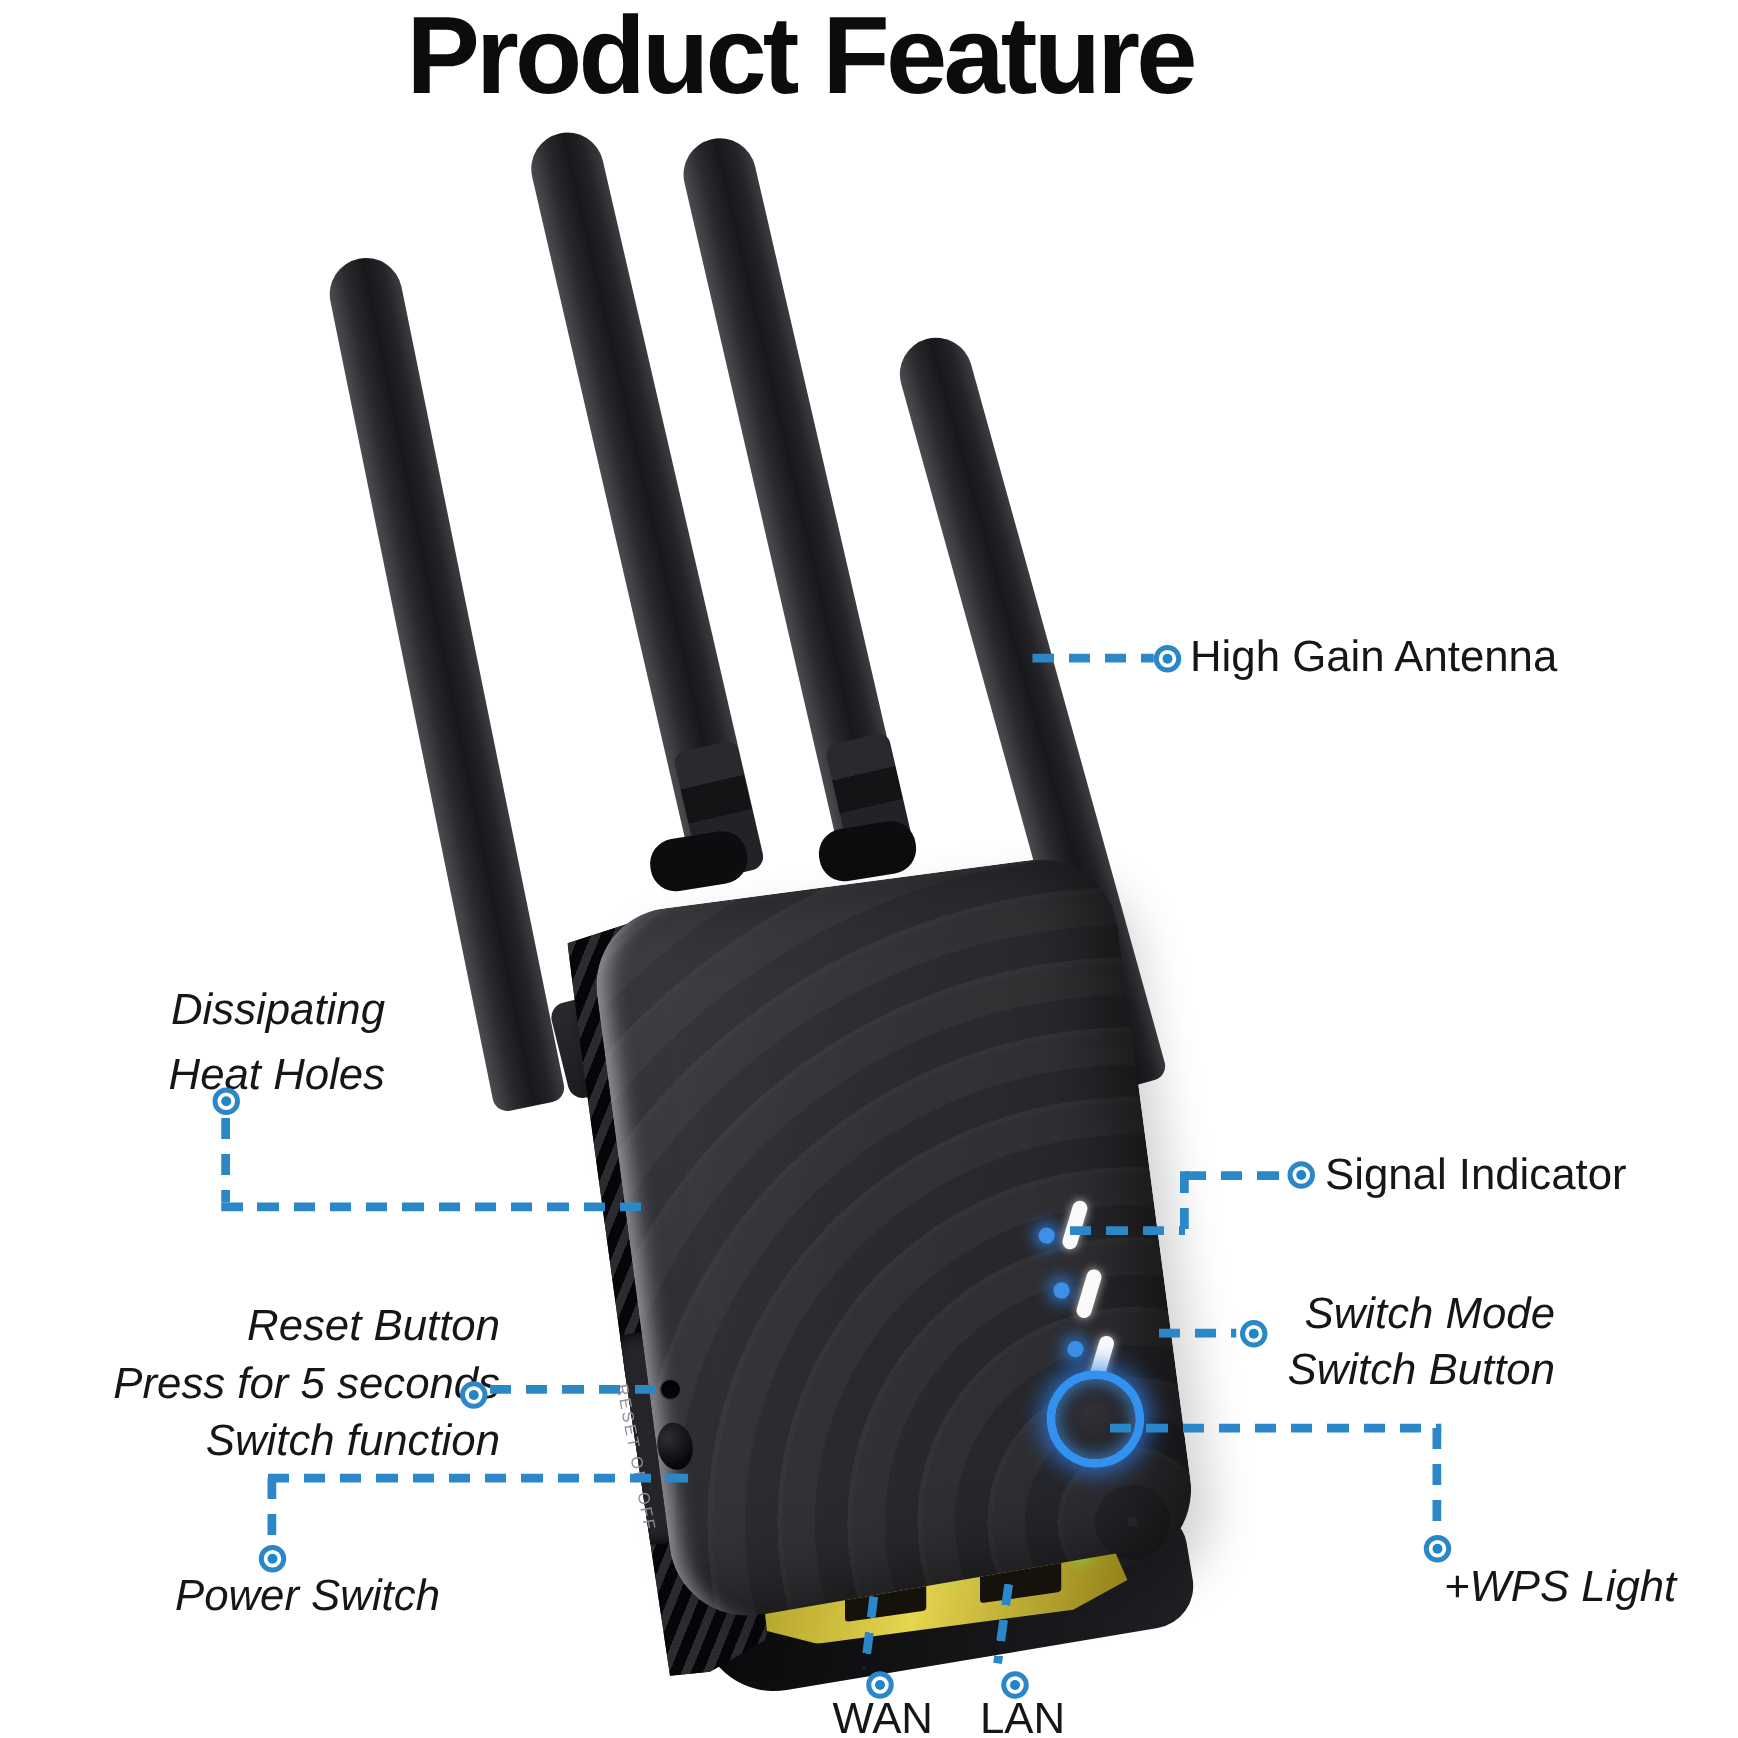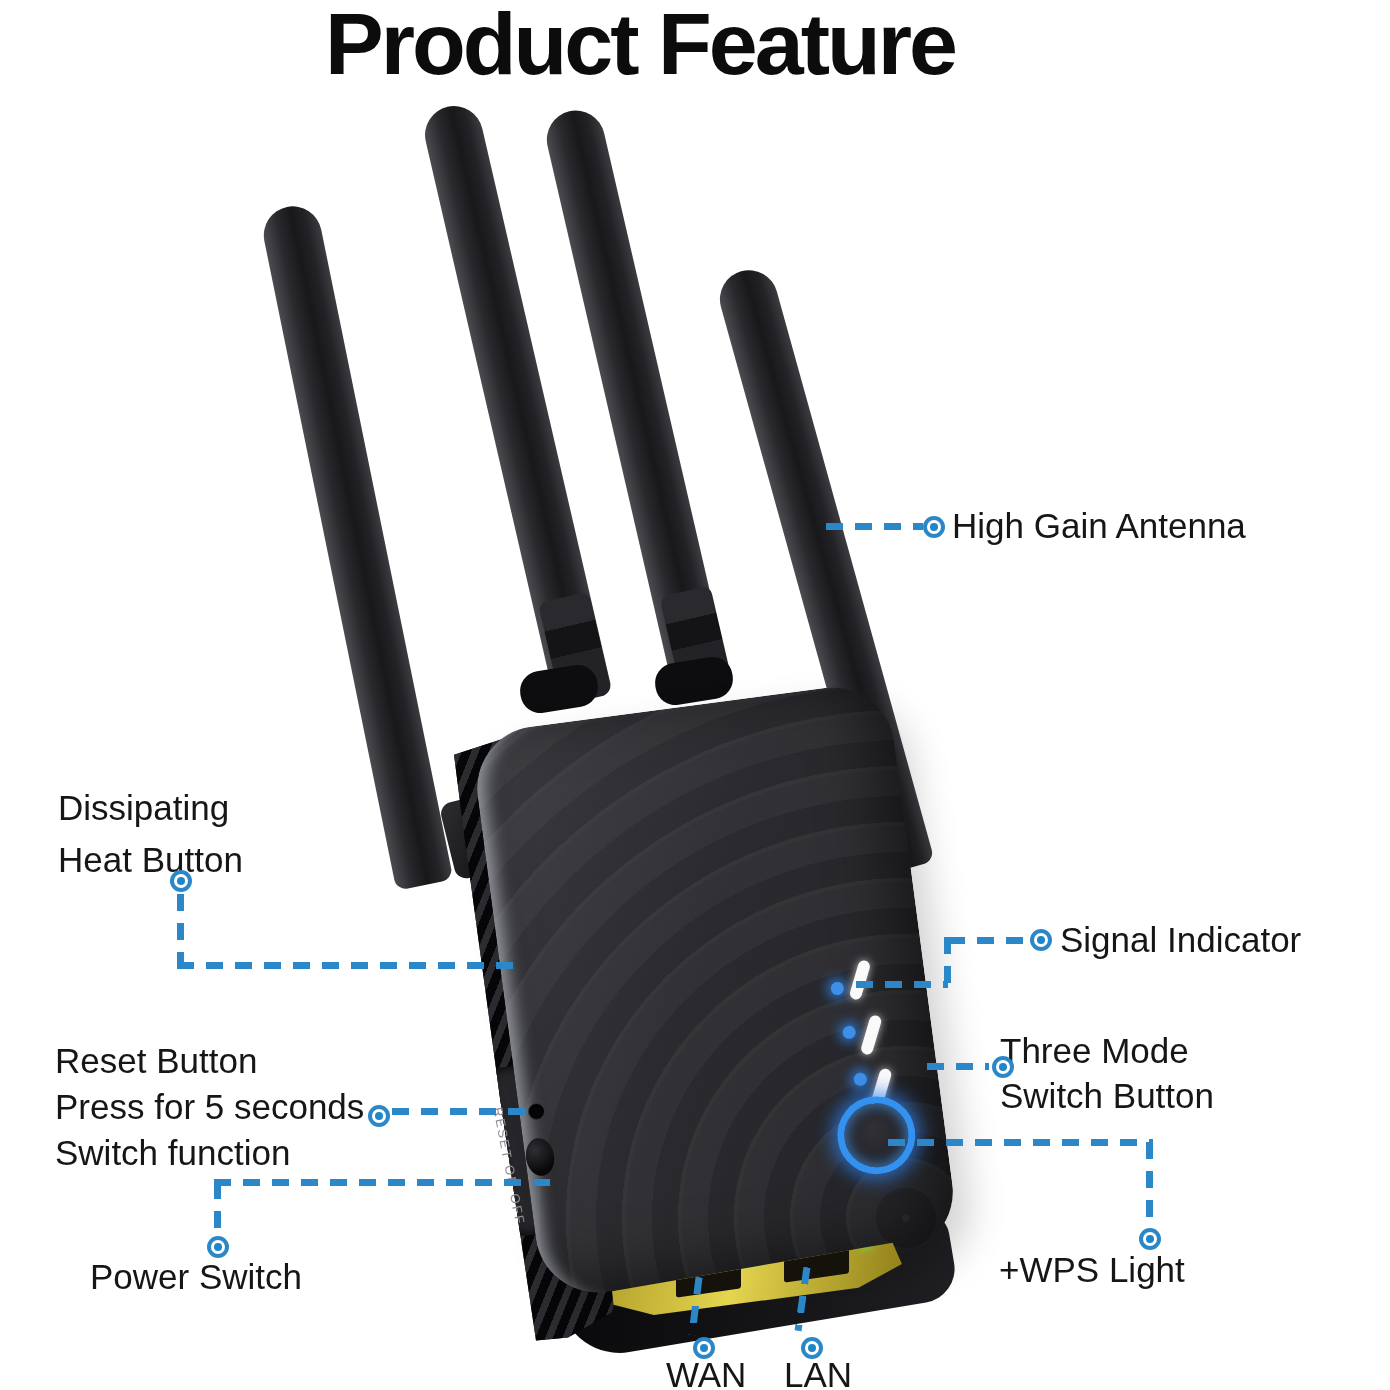--- a/index.html
+++ b/index.html
@@ -12,21 +12,21 @@
     font-family:"Liberation Sans", sans-serif;color:var(--ink);
   }
   .abs{position:absolute;}
 
   
   .title{
     left:-55px;top:0;width:1390px;text-align:center;
     font-size:88px;font-weight:bold;letter-spacing:-3px;color:#0c0c0c;line-height:1.0;
   }
   .lbl{font-size:35px;line-height:1.32;white-space:nowrap;color:var(--ink);}
-  .center{text-align:left;}
+  .center{text-align:right;font-style:italic;}
 
   
   .dash-h{height:7px;background:repeating-linear-gradient(90deg,var(--blue) 0 17px,transparent 17px 29px);}
   .dash-v{width:7px;background:repeating-linear-gradient(180deg,var(--blue) 0 17px,transparent 17px 29px);}
   .marker{width:14px;height:14px;border:4px solid var(--blue);border-radius:50%;background:#fff;z-index:20;}
   .marker .dot{position:absolute;left:3px;top:3px;width:8px;height:8px;border-radius:50%;background:#1f86c8;}
   .line{z-index:19;}
 
   
   .antenna{
@@ -179,35 +179,35 @@
       <span class="dot"></span>
     </div>
   <div class="abs marker" style="left:801px;top:1337px;">
       <span class="dot"></span>
     </div>
 
   <div class="abs lbl" style="left:952px;top:503px;">High Gain Antenna</div>
 
   <div class="abs lbl center" style="left:58px;top:782px;width:250px;line-height:52px;">
     <div>Dissipating</div>
-    <div>Heat Button</div>
+    <div>Heat Holes</div>
   </div>
 
   <div class="abs lbl center" style="left:55px;top:1038px;width:345px;line-height:46px;">
     <div>Reset Button</div>
     <div>Press for 5 seconds</div>
     <div>Switch function</div>
   </div>
 
   <div class="abs lbl" style="left:1060px;top:917px;">Signal Indicator</div>
 
   <div class="abs lbl center" style="left:90px;top:1254px;width:262px;">Power Switch</div>
 
   <div class="abs lbl center" style="left:1000px;top:1028px;width:244px;line-height:45px;">
-    <div>Three Mode</div>
+    <div>Switch Mode</div>
     <div>Switch Button</div>
   </div>
 
   <div class="abs lbl center" style="left:999px;top:1244px;width:342px;line-height:51px;">
     <div>+WPS Light</div>
   </div>
 
   <div class="abs lbl" style="left:666px;top:1352px;">WAN</div>
   <div class="abs lbl" style="left:784px;top:1352px;">LAN</div>
 

